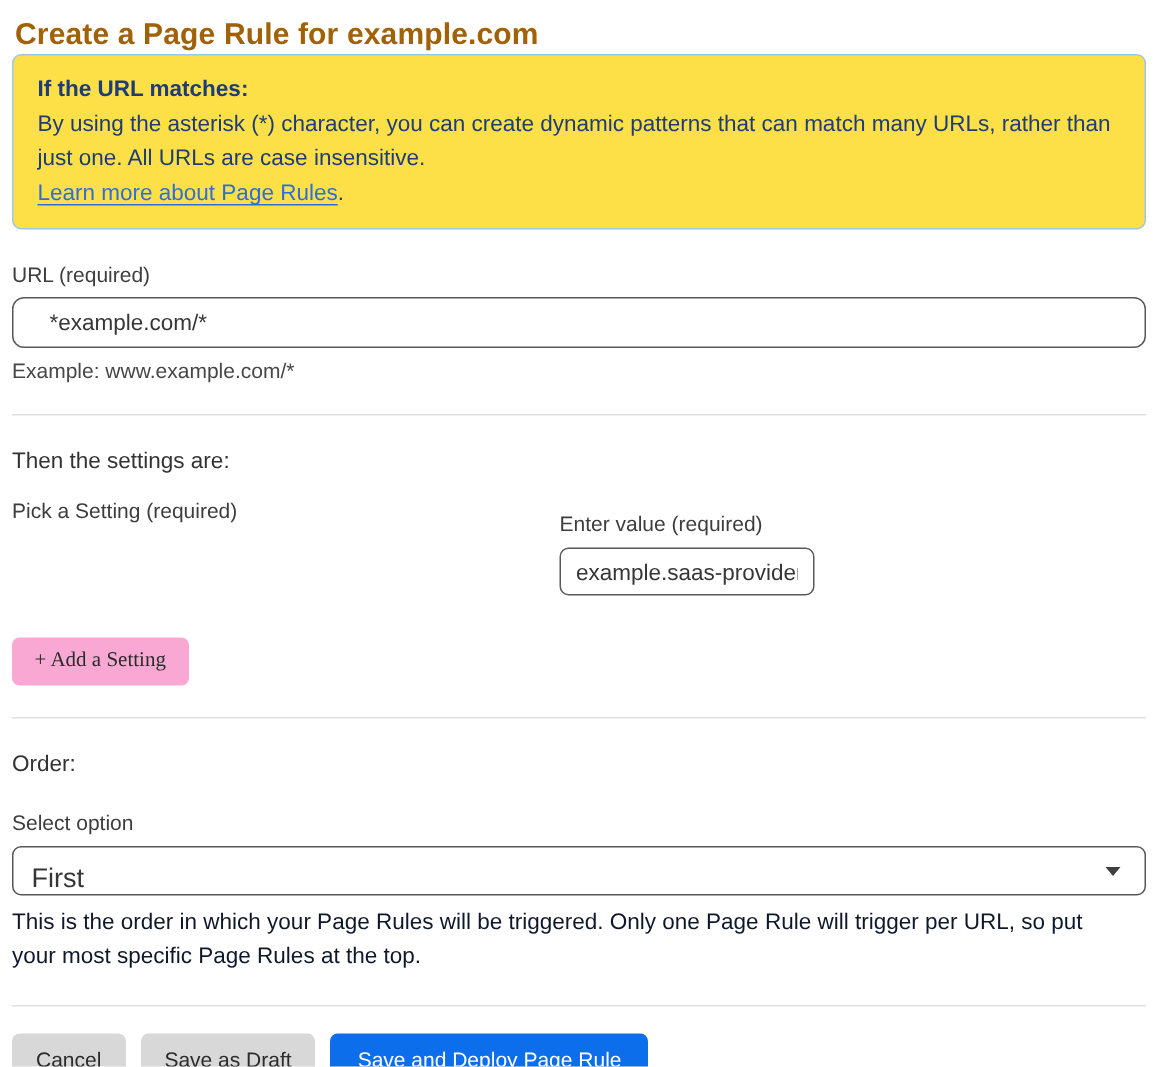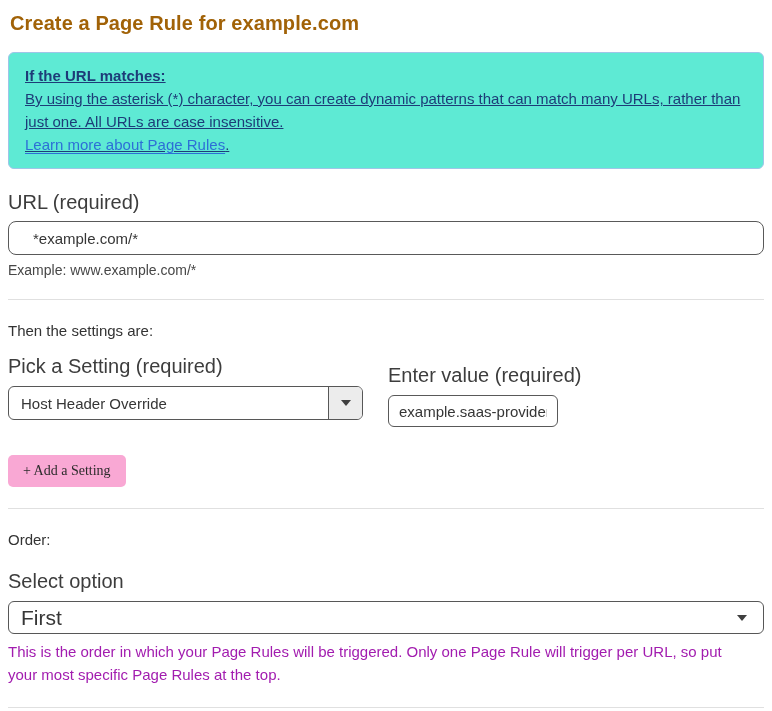--- a/index.html
+++ b/index.html
@@ -14,42 +14,40 @@
   }
   .page-title {
     margin: 10px 2px 0 2px;
     font-size: 20px;
     line-height: 26px;
     font-weight: bold;
     color: #a16207;
     letter-spacing: 0.1px;
   }
   .info-box {
-    margin-top: 16px;
-    background: #5eead4;
+    background: #fde047;
     border: 1px solid #9fc5e8;
     border-radius: 6px;
     padding: 11px 16px 12px 16px;
     color: #1d3c78;
     font-size: 15px;
     line-height: 23px;
-    text-decoration: underline;
   }
   .info-box .info-heading {
     font-weight: bold;
     font-size: 15px;
   }
   .info-box a.info-link {
     color: #2d6fd6;
     text-decoration: underline;
     text-underline-offset: 3px;
     cursor: pointer;
   }
   .field-label {
-    font-size: 20px;
+    font-size: 14px;
     color: #3d3d3d;
     margin-top: 22px;
   }
   .text-input {
     display: block;
     width: 100%;
     height: 34px;
     margin-top: 7px;
     border: 1px solid #595959;
     border-radius: 8px;
@@ -71,21 +69,21 @@
     margin: 21px 0 0 0;
   }
   .section-heading {
     margin-top: 22px;
     font-size: 15px;
     font-weight: normal;
     color: #333333;
   }
   .settings-row {
     display: flex;
-    gap: 25px;
+    gap: 10px;
     align-items: flex-start;
   }
   .settings-col-setting { width: 355px; }
   .settings-col-value { margin-top: 9px; }
   .settings-col-setting .field-label,
   .settings-col-value .field-label { margin-top: 16px; }
   .select-box {
     margin-top: 8px;
     height: 34px;
     border: 1px solid #575757;
@@ -145,37 +143,37 @@
     cursor: pointer;
   }
   .wide-select {
     position: relative;
     margin-top: 8px;
     height: 33px;
     border: 1px solid #575757;
     border-radius: 6px;
     background: #ffffff;
     display: flex;
-    align-items: center;
+    align-items: flex-end;
     padding-left: 12px;
-    font-size: 21px;
+    font-size: 18px;
     color: #363636;
     cursor: pointer;
   }
   .wide-select .caret-down {
     position: absolute;
     right: 16px;
     top: 50%;
     margin-top: -3px;
   }
   .order-help {
     margin-top: 6px;
     font-size: 15px;
     line-height: 23px;
-    color: #a21caf;
+    color: #0f172a;
     max-width: 744px;
   }
   .footer-actions {
     margin-top: 18px;
     display: flex;
     gap: 10px;
     align-items: center;
   }
   .btn {
     border: none;
@@ -205,26 +203,20 @@
 <input class="text-input" type="text" value="*example.com/*" style="">
 <div class="helper-text">Example: www.example.com/*</div>
 
 <hr class="divider">
 
 <h2 class="section-heading">Then the settings are:</h2>
 
 <div class="settings-row">
   <div class="settings-col-setting">
     <div class="field-label">Pick a Setting (required)</div>
-    <div class="select-box">
-      <div class="select-value">Host Header Override</div>
-      <div class="select-arrow-seg">
-        <span class="caret-down"></span>
-      </div>
-    </div>
   </div>
   <div class="settings-col-value">
     <div class="field-label">Enter value (required)</div>
     <input class="value-input" type="text" value="example.saas-provider.com" style="">
   </div>
 </div>
 
 <button class="add-setting-btn">+ Add a Setting</button>
 
 <hr class="divider">

